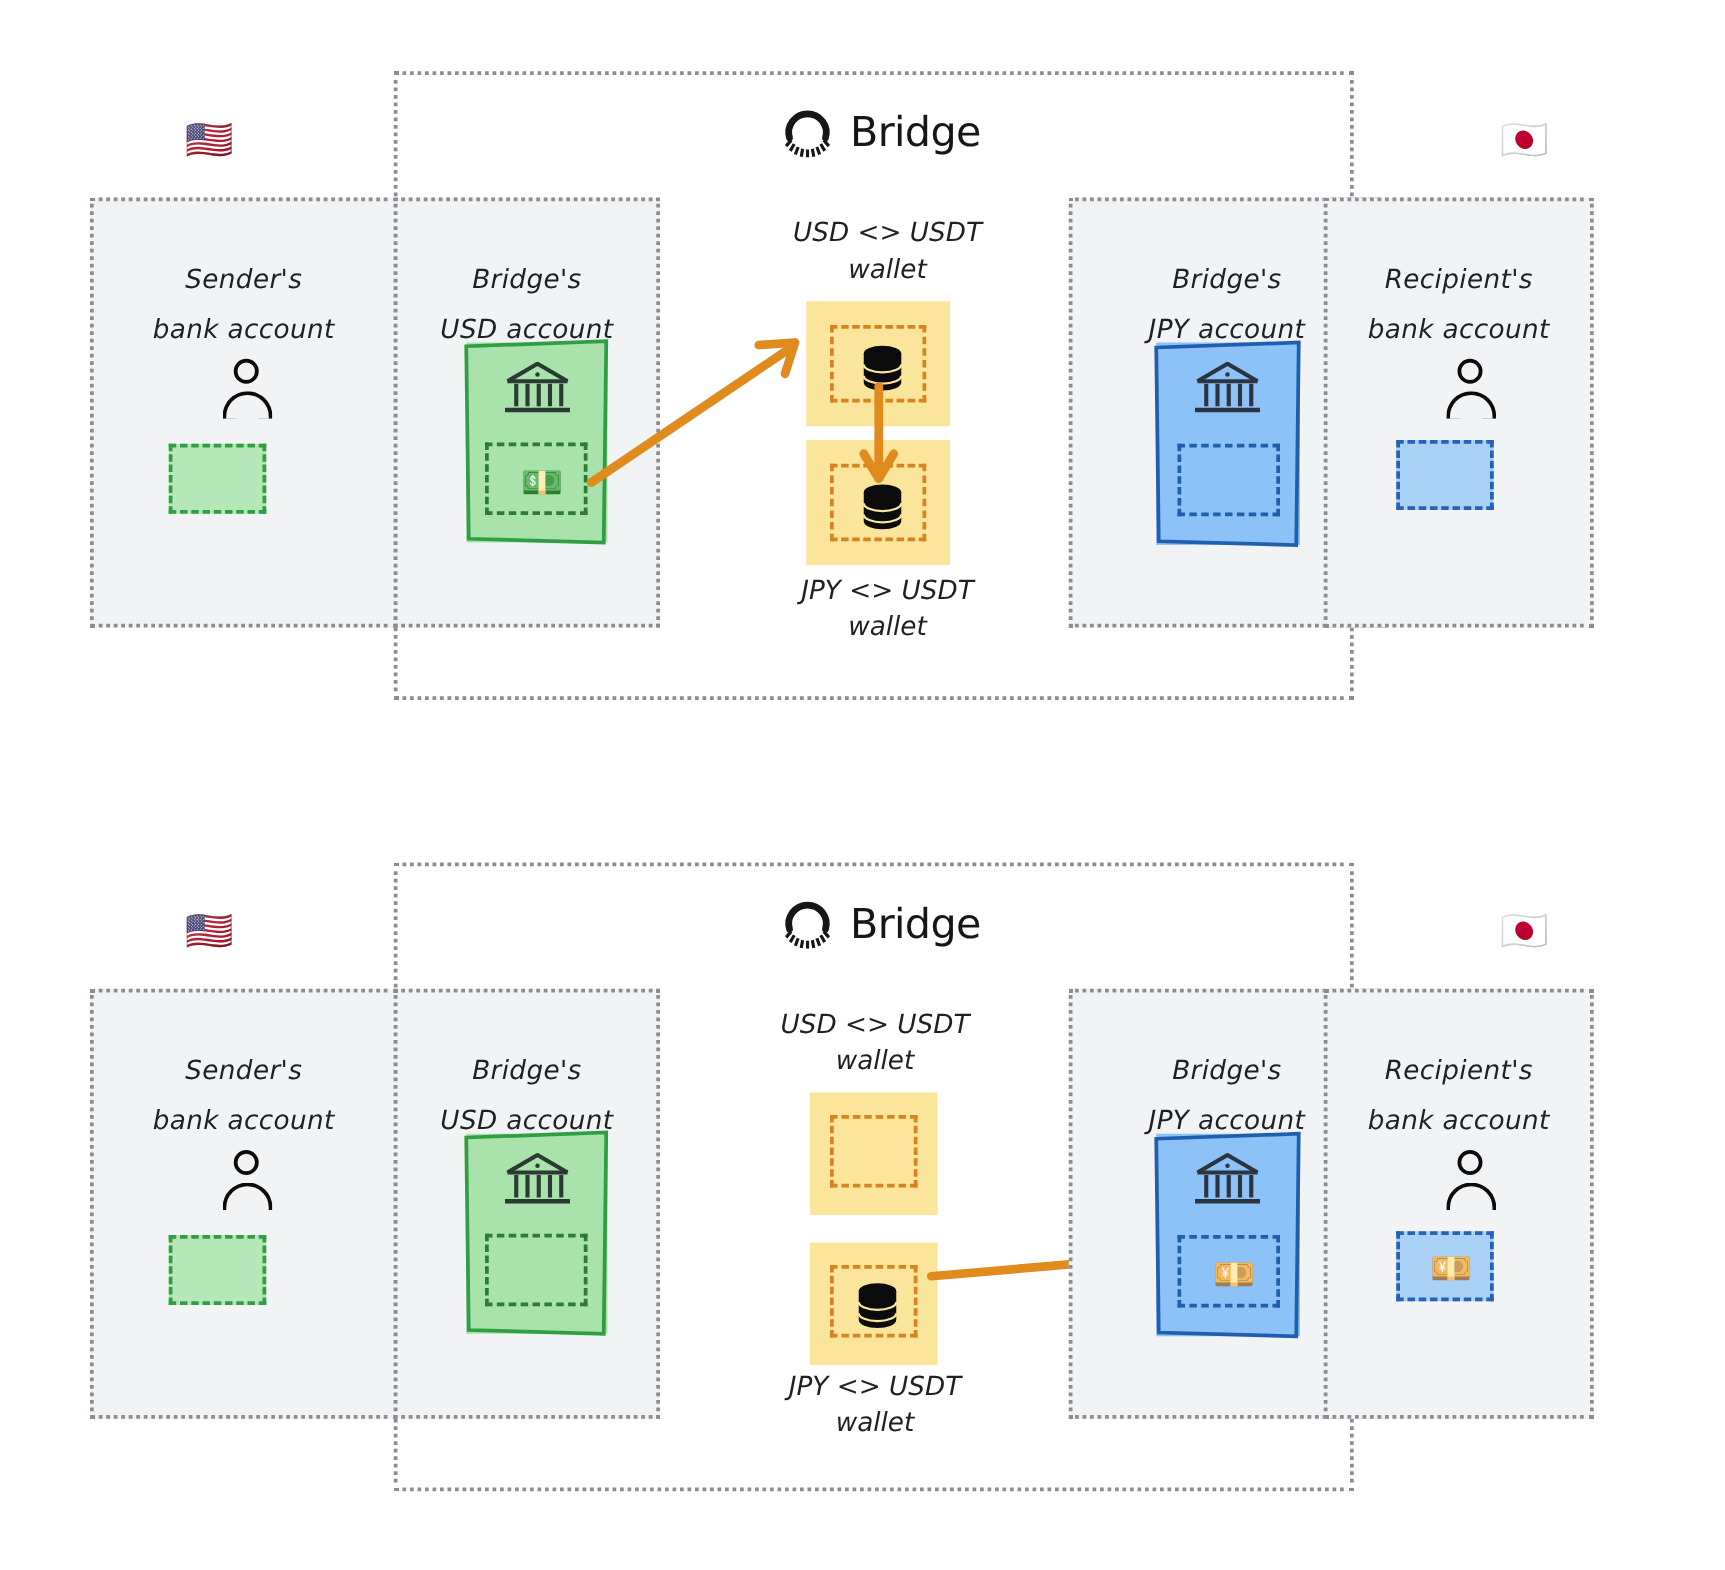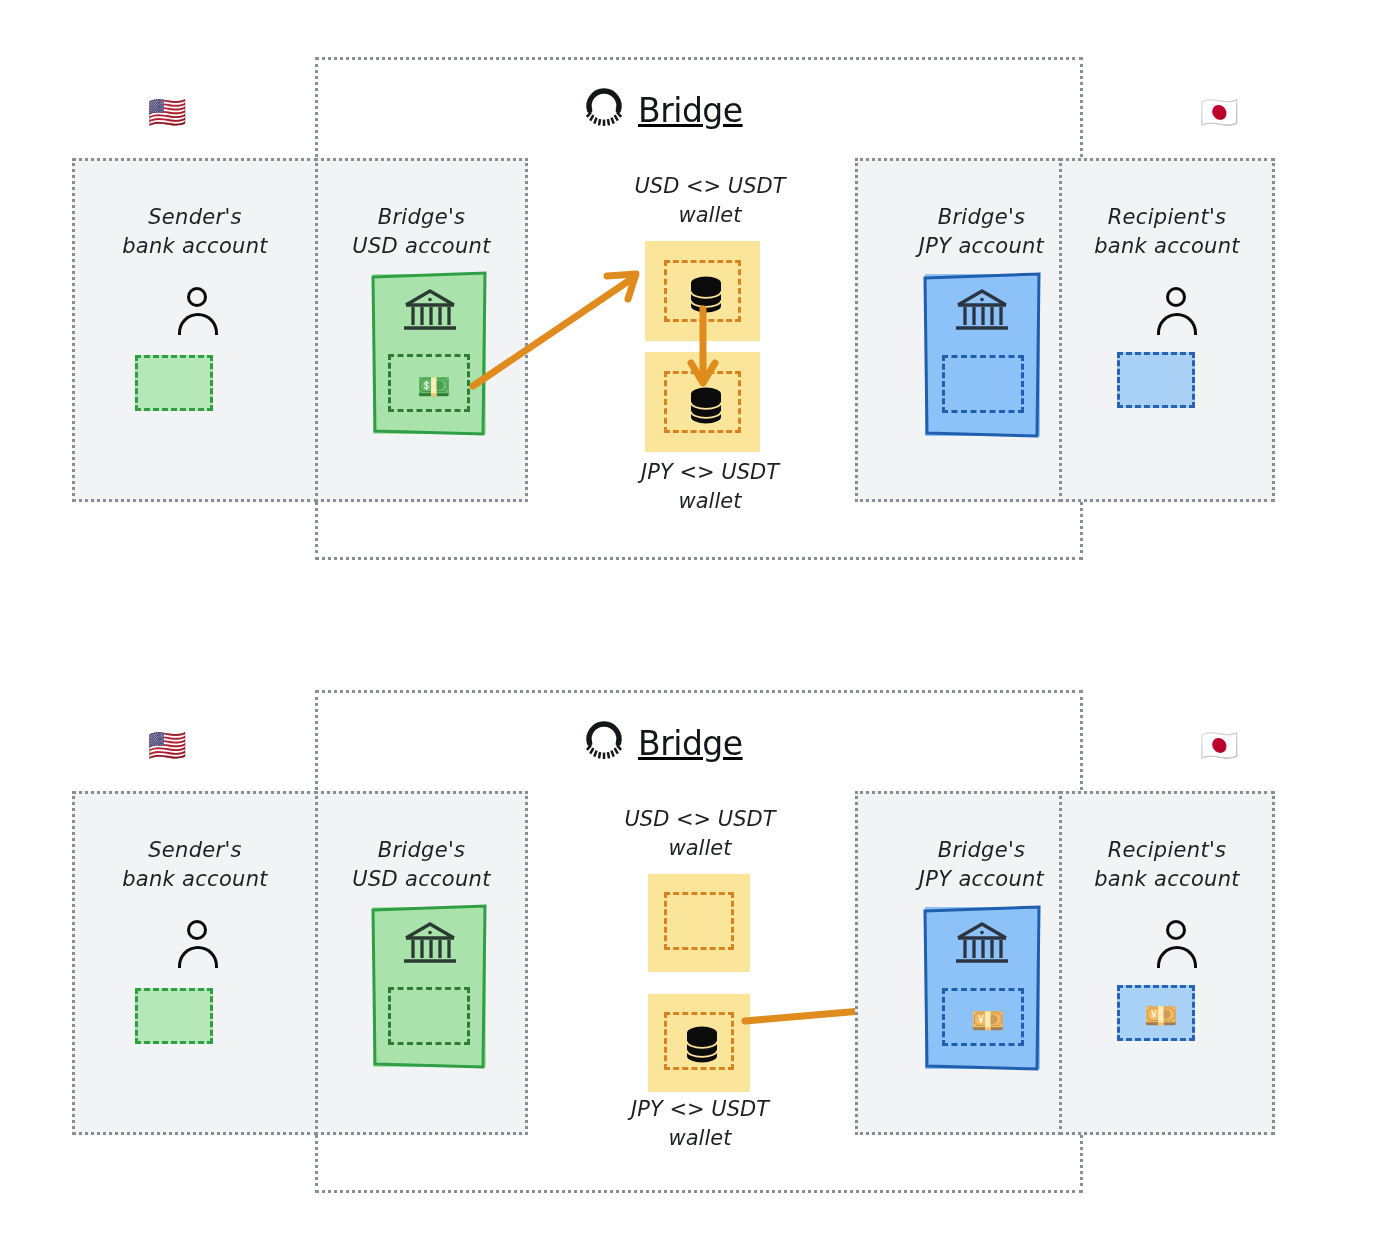--- a/index.html
+++ b/index.html
@@ -16,32 +16,32 @@
   
   .panel{position:absolute;top:158px;height:344px;box-sizing:border-box;
      border:3px dotted #8a8d91;background:#f2f3f5;}
   .p-sender{left:72px;width:246px;}
   .p-usd{left:315px;width:213px;}
   .p-jpy{left:855px;width:253px;}
   .p-recip{left:1059px;width:216px;}
 
   .panel-title{position:absolute;left:0;right:0;top:42px;text-align:center;
      font-family:"DejaVu Sans","Liberation Sans",sans-serif;
-     font-size:21px;line-height:29px;color:#1f2023;letter-spacing:.3px;
+     font-size:21px;line-height:40px;color:#1f2023;letter-spacing:.3px;
      font-style:italic;font-weight:400;}
 
   
   .flag{position:absolute;font-size:31px;line-height:1;
         font-family:"DejaVu Sans",sans-serif;}
   .flag-us{left:148px;top:97px;}
   .flag-jp{left:1200px;top:97px;}
 
   
-  .brand{position:absolute;display:flex;align-items:flex-end;gap:14px;
-         left:584px;top:86px;text-decoration:underline;}
+  .brand{position:absolute;display:flex;align-items:flex-start;gap:14px;
+         left:626px;top:86px;}
   .brand-name{font-family:"DejaVu Sans","Liberation Sans",sans-serif;
      font-size:33px;color:#15161a;letter-spacing:-.5px;}
 
   
   .person{position:absolute;width:44px;height:52px;}
   .person .head{position:absolute;left:11px;top:0;width:20px;height:20px;
      border:3.4px solid #0b0b0c;border-radius:50%;box-sizing:border-box;}
   .person .body{position:absolute;left:2px;top:26px;width:40px;height:22px;
      border:3.4px solid #0b0b0c;border-bottom:none;box-sizing:border-box;
      border-radius:22px 22px 0 0;}

